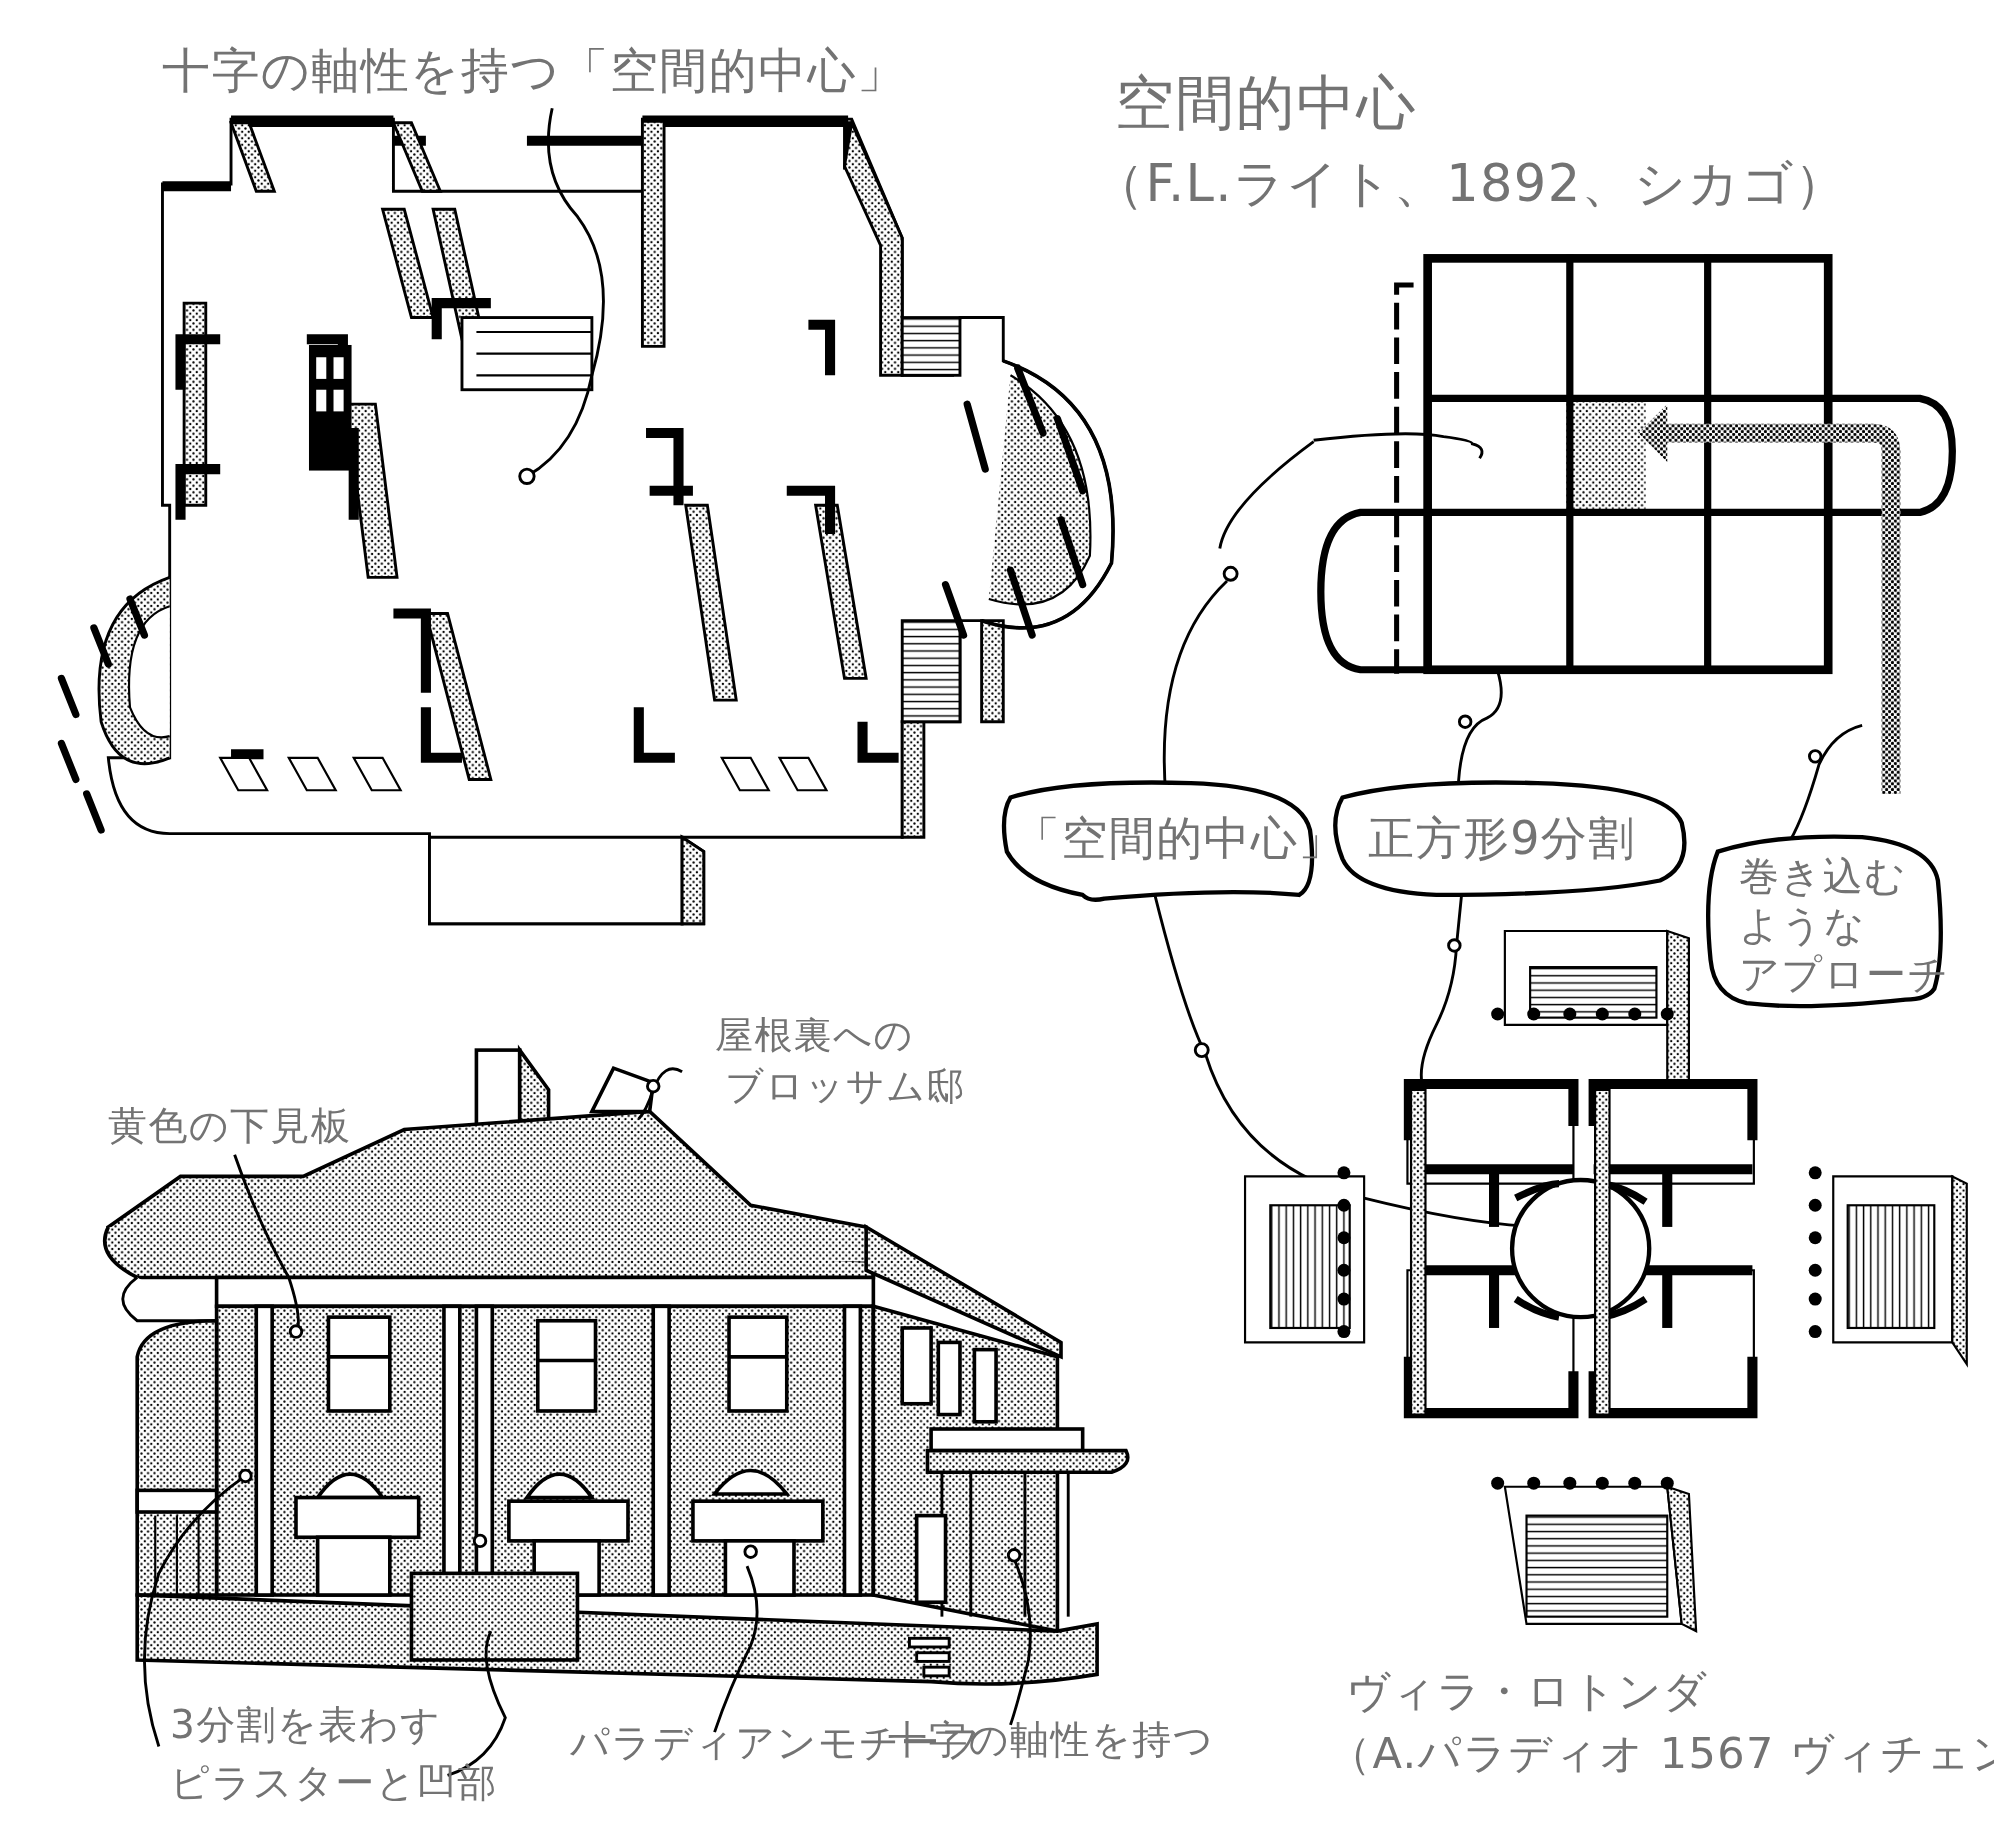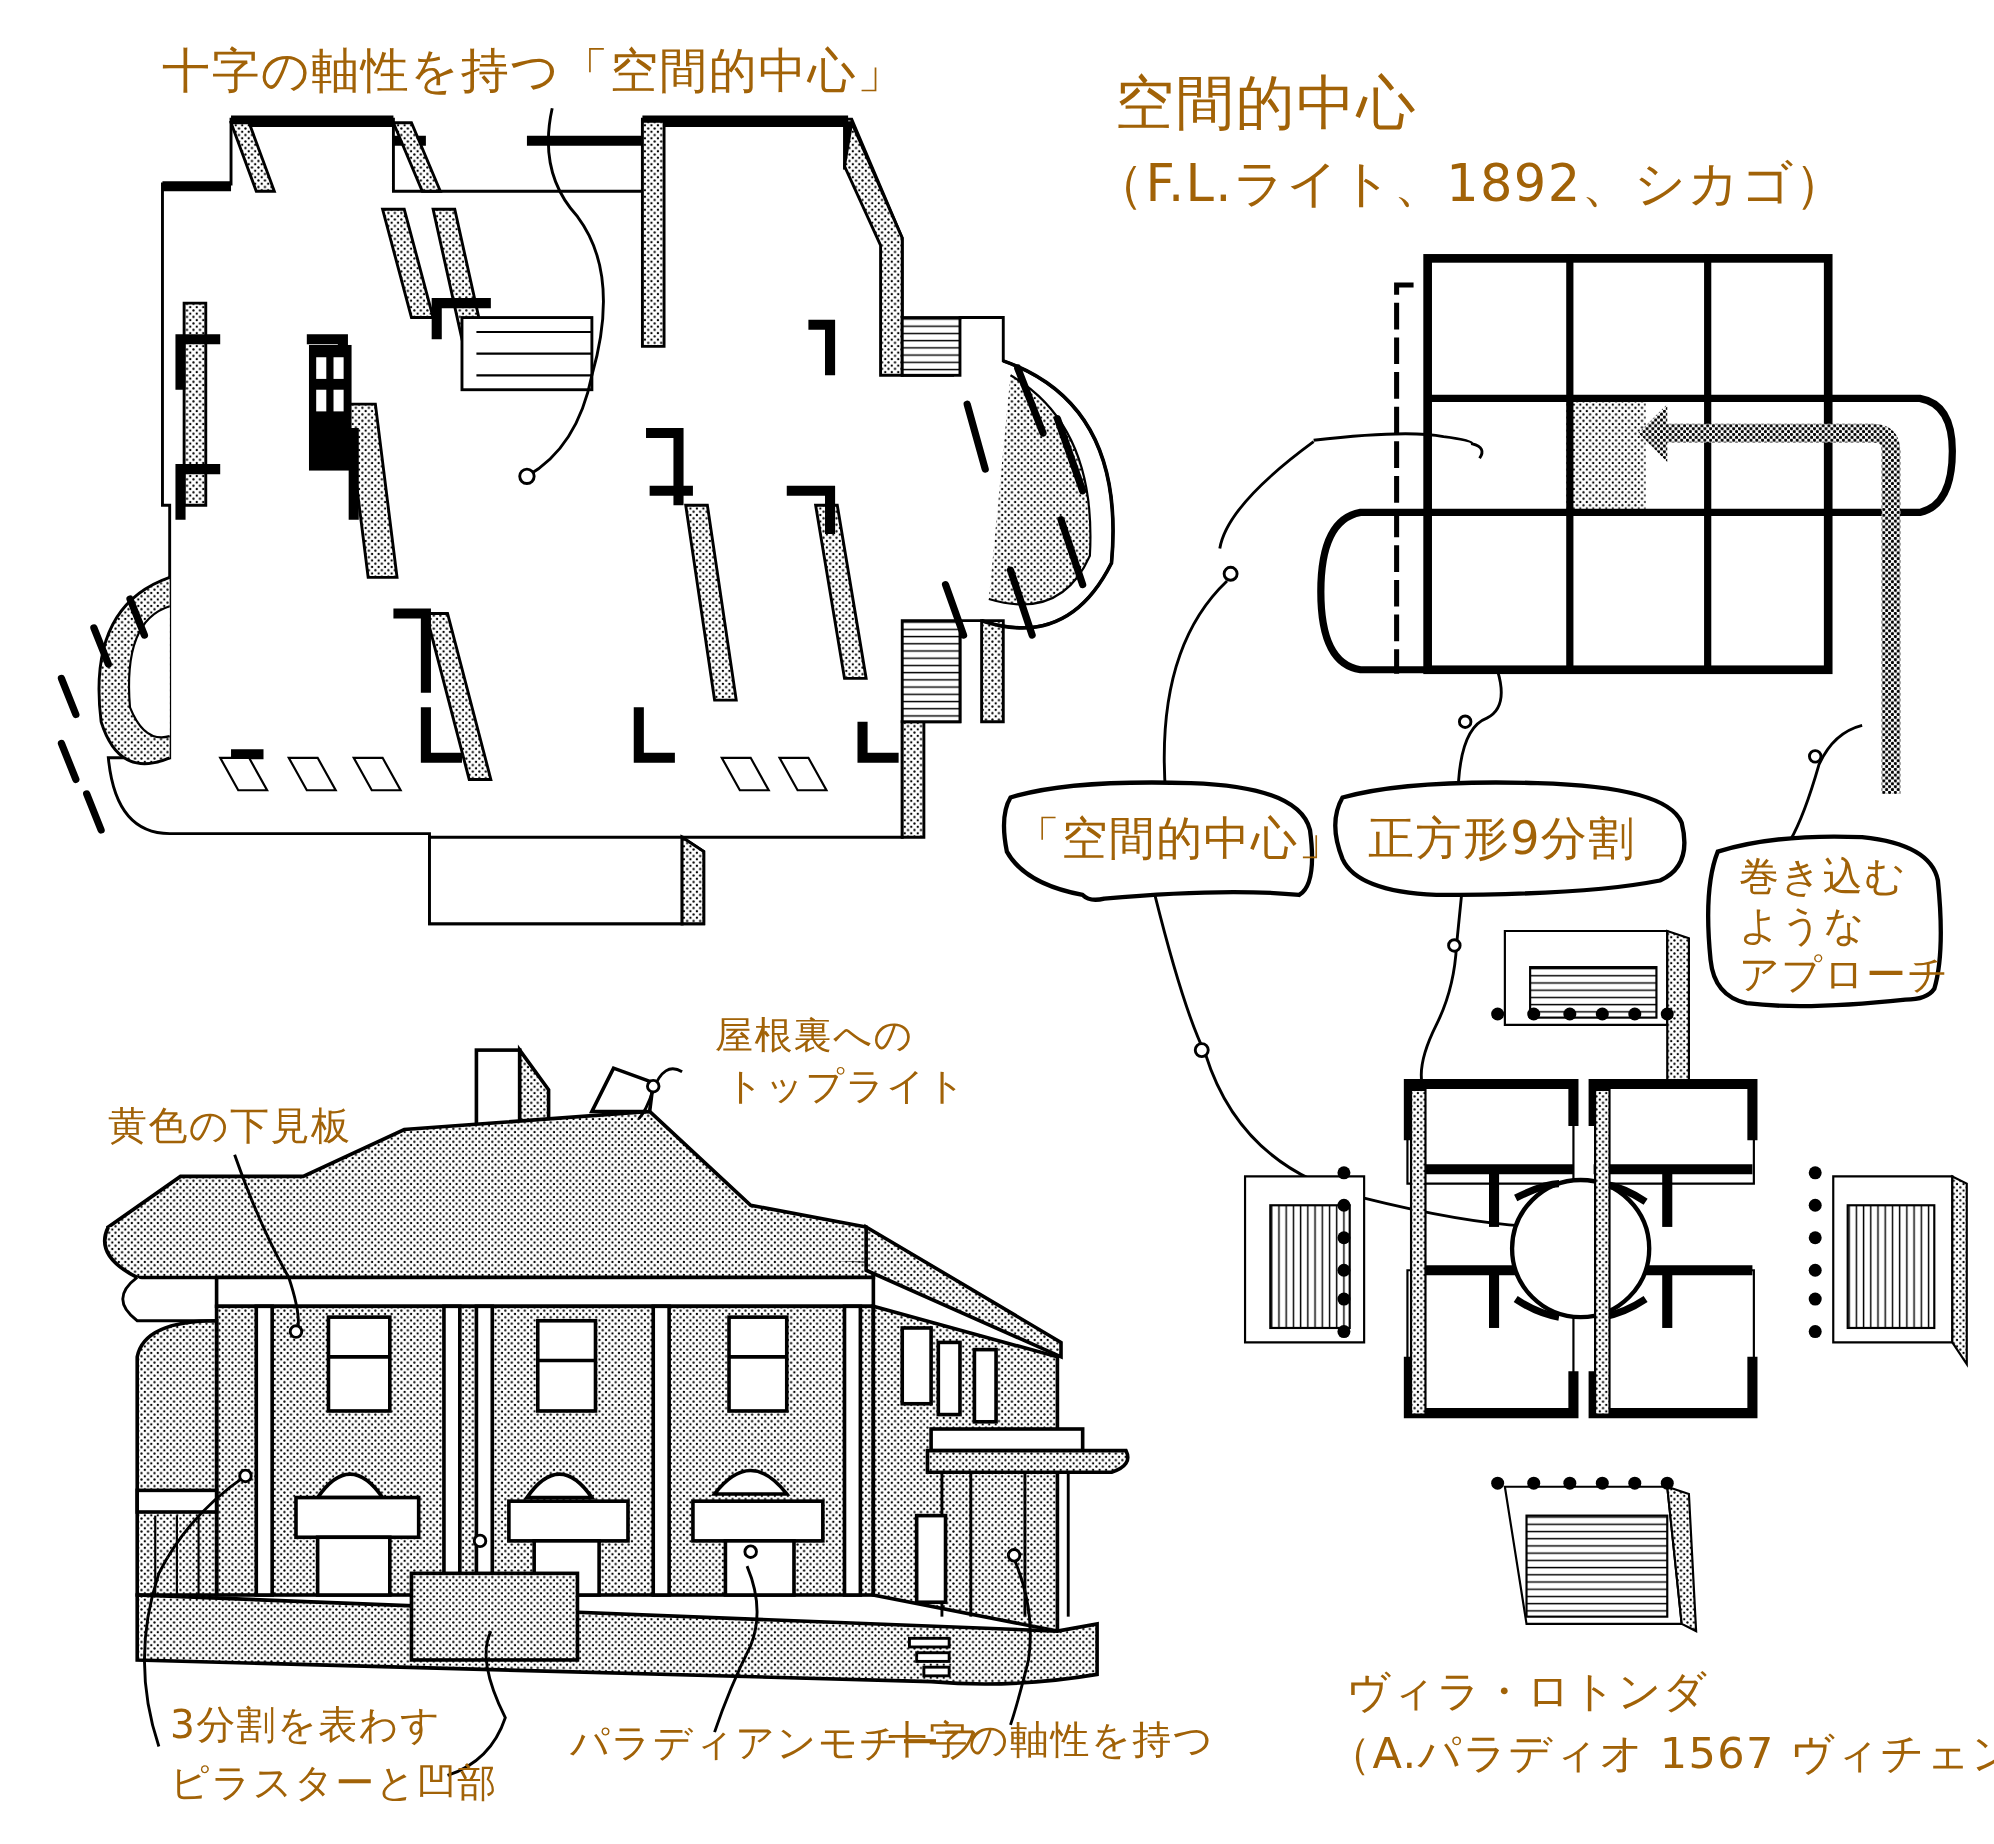--- a/index.html
+++ b/index.html
@@ -1,19 +1,19 @@
 <!DOCTYPE html>
 <html style="font-size:11.5px"><head>
 <meta charset="utf-8">
 <style>
   html, body { margin: 0; padding: 0; background: #ffffff; }
   body { width: 1995px; height: 1844px; position: relative; overflow: hidden;
          font-family: "DejaVu Sans", sans-serif; color: #000; }
   #canvas { position: absolute; left: 0; top: 0; width: 1995px; height: 1844px; }
-  .label { position: absolute; font-family: "DejaVu Sans", sans-serif; color: #a16207;
+  .label { position: absolute; font-family: "DejaVu Sans", sans-serif; color: #737373;
            font-weight: normal; white-space: nowrap; line-height: 1.15; letter-spacing: 1.4px; }
   .title-main { font-size: 59px; }
   .title-sub { font-size: 51px; }
   .anno-lg { font-size: 48px; }
   .anno-md { font-size: 39px; }
   .anno-sm { font-size: 38px; text-align: right; }
   .bubble-text { font-size: 46px; }
   .bubble-text-sm { font-size: 40px; line-height: 1.2; }
   .caption { font-size: 43px; }
 </style>
@@ -346,21 +346,21 @@
 <div class="label title-sub" style="left:1093px; top:155px;">（F.L.ライト、1892、シカゴ）</div>
 
 <div class="label bubble-text" style="left:1014px; top:812px;">「空間的中心」</div>
 <div class="label bubble-text" style="left:1368px; top:812px;">正方形9分割</div>
 <div class="label bubble-text-sm" style="left:1739px; top:852px;text-align:center;">巻き込む</div>
 <div class="label bubble-text-sm" style="left:1739px; top:901px;">ような</div>
 <div class="label bubble-text-sm" style="left:1739px; top:950px;">アプローチ</div>
 
 <div class="label anno-md" style="left:108px; top:1104px;">黄色の下見板</div>
 <div class="label anno-sm" style="left:715px; top:1014px;">屋根裏への</div>
-<div class="label anno-sm" style="left:725px; top:1065px;">トップライト</div>
+<div class="label anno-sm" style="left:725px; top:1065px;">ブロッサム邸</div>
 
 <div class="label anno-md" style="left:170px; top:1703px;">3分割を表わす</div>
 <div class="label anno-md" style="left:170px; top:1761px;">ピラスターと凹部</div>
 <div class="label anno-md" style="left:570px; top:1721px;">パラディアンモチーフ</div>
 <div class="label anno-md" style="left:888px; top:1718px;">十字の軸性を持つ</div>
 
 <div class="label caption" style="left:1346px; top:1667px;">ヴィラ・ロトンダ</div>
 <div class="label caption" style="left:1328px; top:1729px;">（A.パラディオ 1567 ヴィチェンツァ）</div>
 
 

